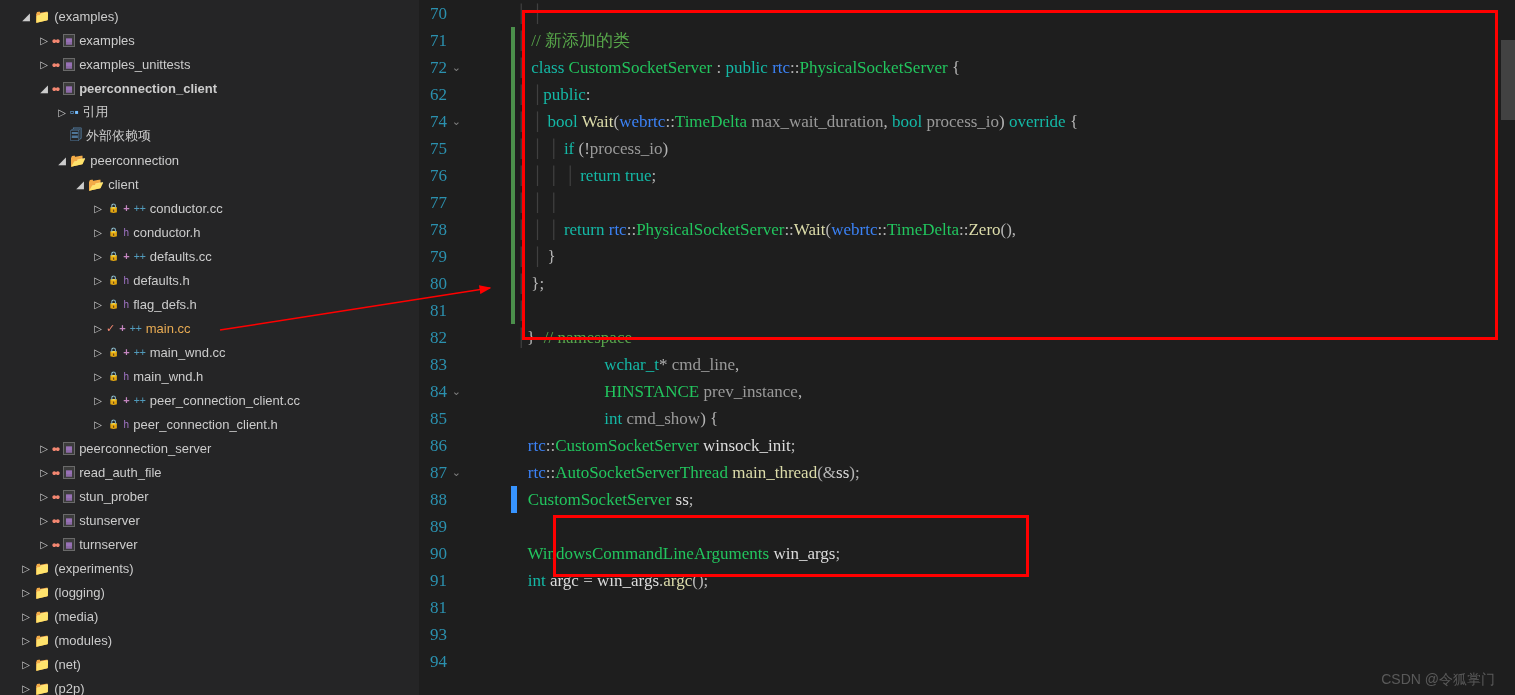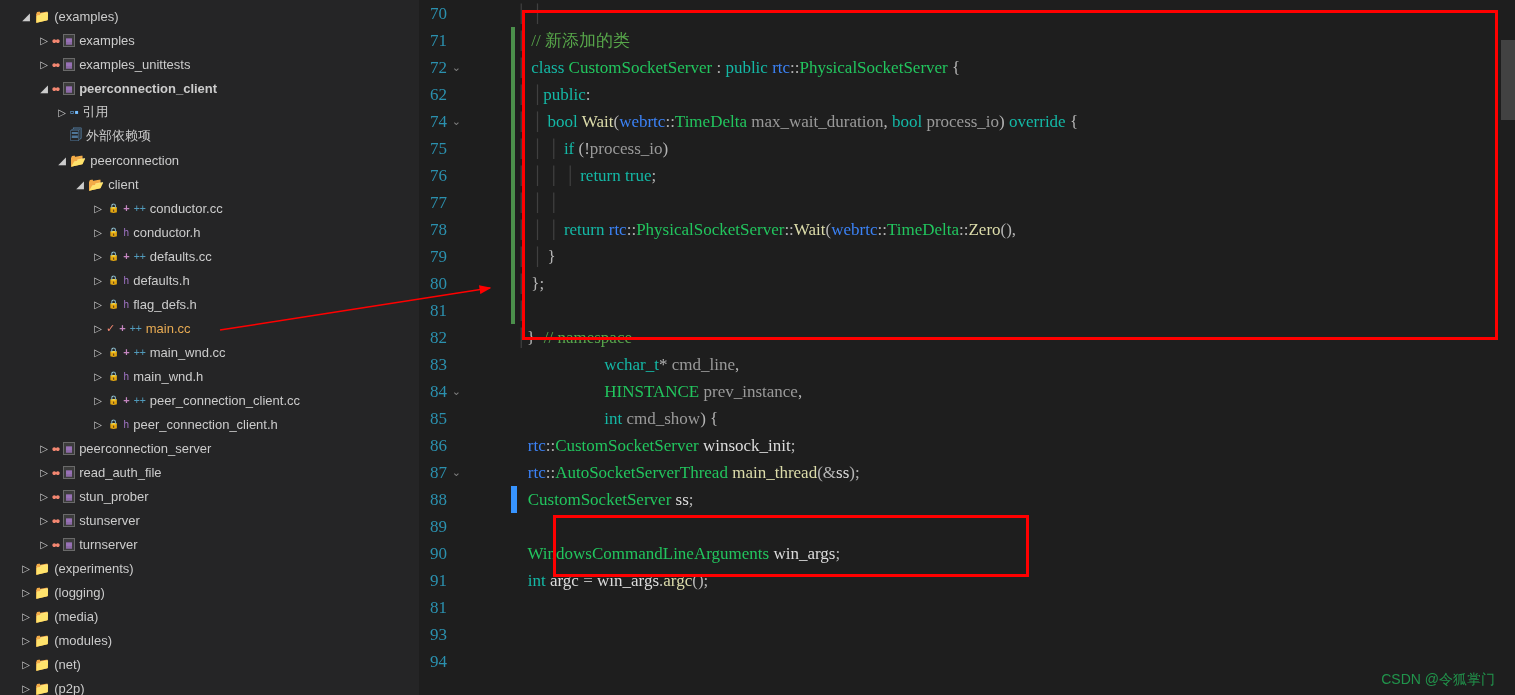--- a/index.html
+++ b/index.html
@@ -117,21 +117,21 @@
 .highlight-box {
   position: absolute;
   border: 3px solid #ff0000;
   pointer-events: none;
   z-index: 5;
 }
 .watermark {
   position: absolute;
   bottom: 6px;
   right: 20px;
-  color: #22c55e;
+  color: #737373;
   font-size: 14px;
   font-family: sans-serif;
   opacity: 0.7;
 }
 .scrollbar-v {
   width: 14px;
   background: #1e1e1e;
 }
 .scrollbar-thumb {
   background: #424242;

